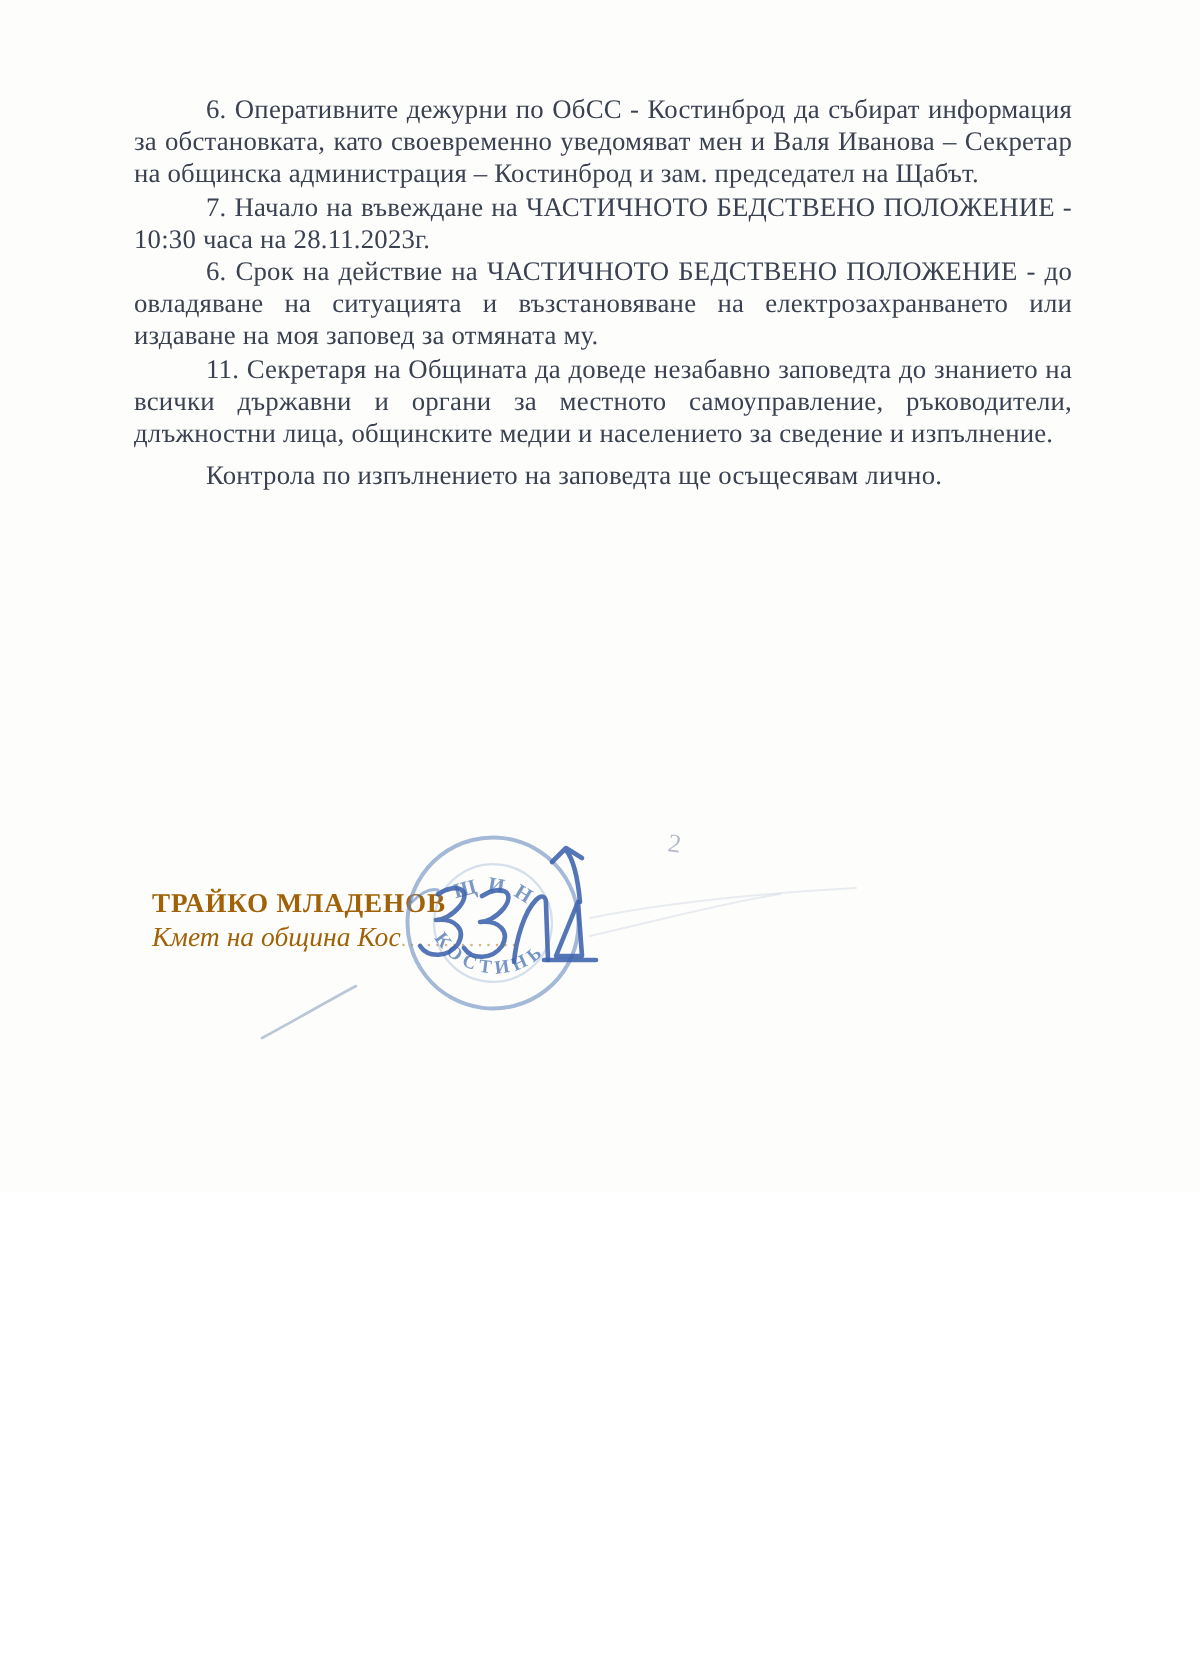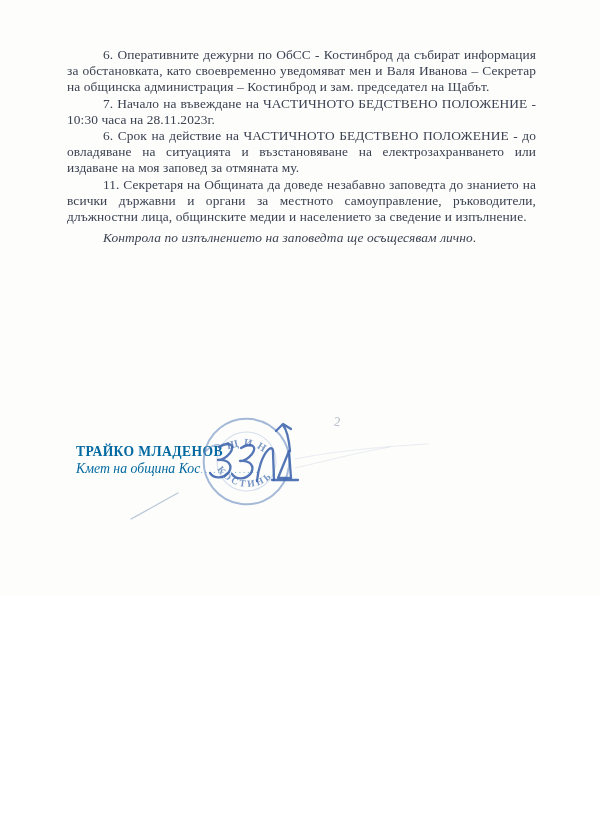--- a/index.html
+++ b/index.html
@@ -11,23 +11,23 @@
   .page{
     position:relative;width:600px;height:596px;
     background:#fdfdfc;overflow:hidden;
   }
   .doc-text{
     position:absolute;left:67px;top:47px;width:469px;
     font-size:13.4px;line-height:16.2px;color:#3a4150;
     text-align:justify;letter-spacing:0.1px;
   }
   .doc-text p{margin:0;text-indent:36px;}
-  .doc-text p.closing{margin-top:5px;text-align:left;font-style:italic;}
+  .doc-text p.closing{margin-top:5px;text-align:left;}
   .sig-block{
-    position:absolute;left:76px;top:444px;color:#0369a1;z-index:2;
+    position:absolute;left:76px;top:444px;color:#a16207;z-index:2;
   }
   .sig-name{font-weight:700;font-size:13.6px;letter-spacing:0.4px;}
   .sig-title{font-style:italic;font-size:13.8px;margin-top:1px;}
   .sig-leader{opacity:.45;letter-spacing:1.5px;font-style:normal;font-size:11px;}
   .stamp{
     position:absolute;left:199px;top:414px;width:95px;height:95px;
     transform:rotate(7deg);z-index:3;
   }
   .stamp .ring-outer{fill:none;stroke:#6d8fc0;stroke-width:2.1;opacity:.62;}
   .stamp .ring-inner{fill:none;stroke:#7f9cc6;stroke-width:1.2;opacity:.30;}

